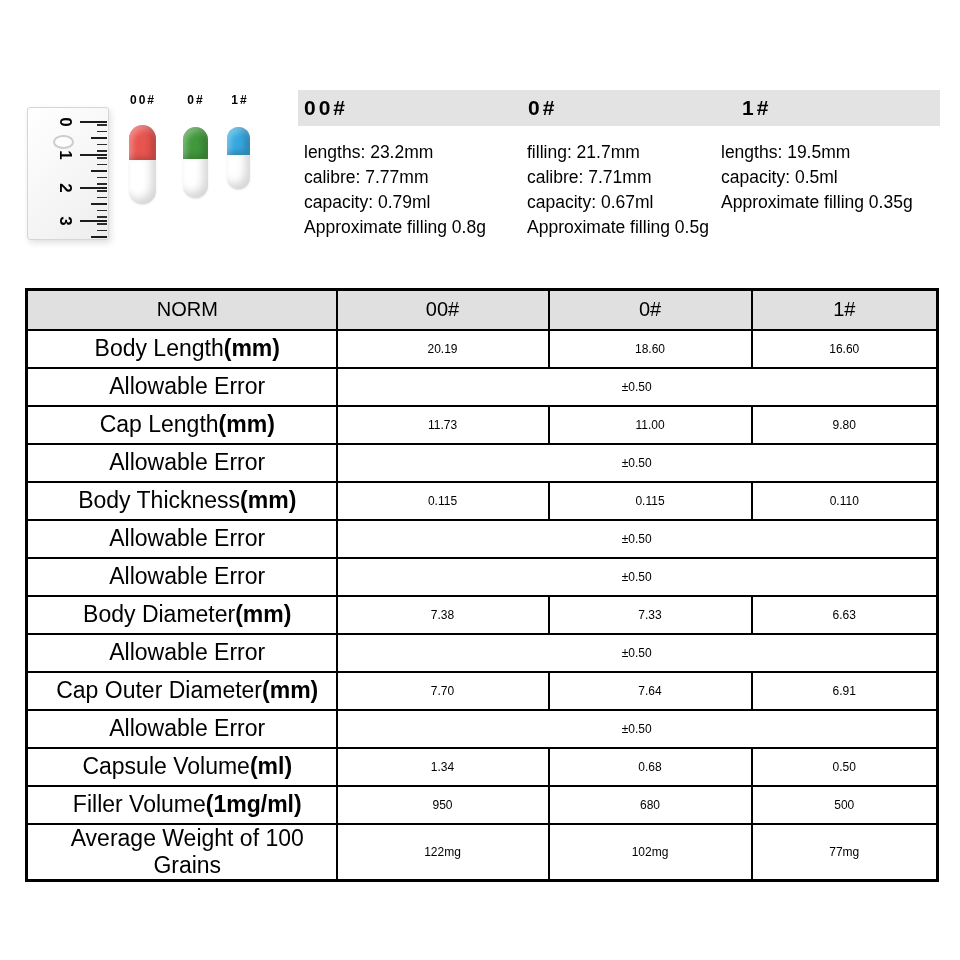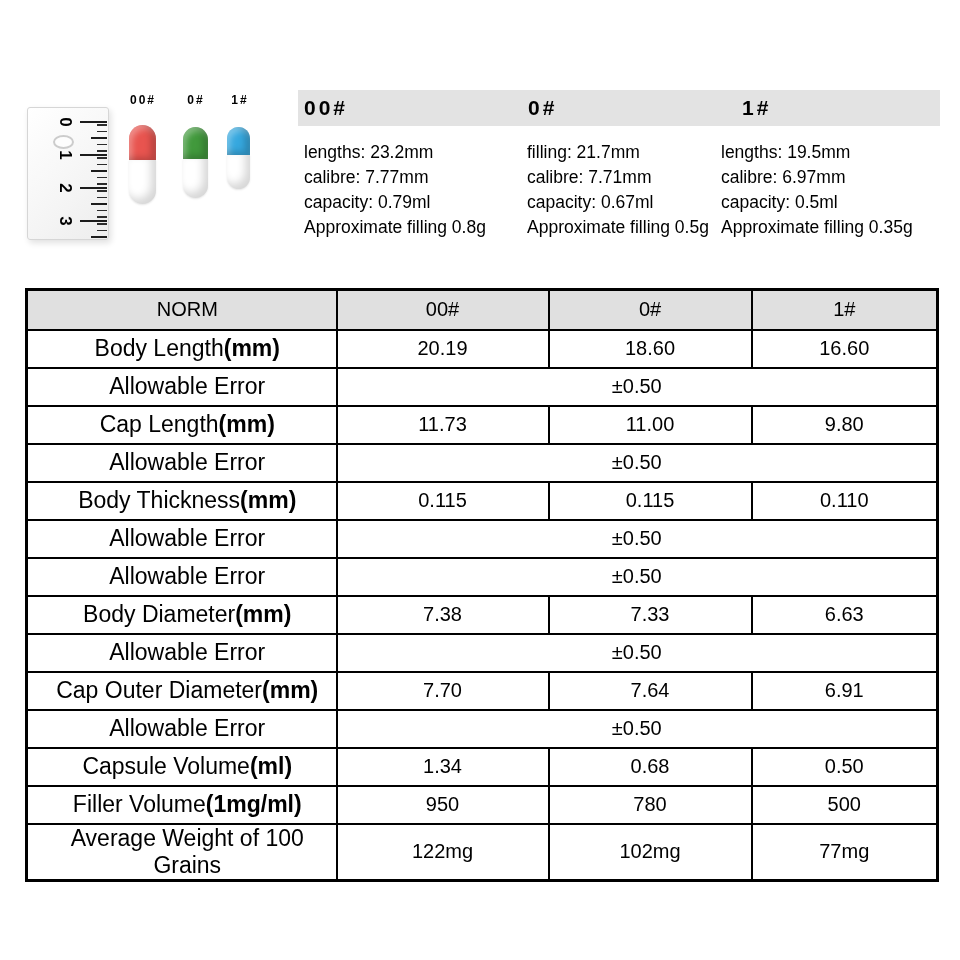--- a/index.html
+++ b/index.html
@@ -70,21 +70,21 @@
     border-collapse:collapse;table-layout:fixed;border:3px solid #000;
   }
   .spec-table td,.spec-table th{border:2px solid #000;padding:0;vertical-align:middle;}
   .spec-table tr{height:38px;}
   .spec-table tr.hrow{height:40px;}
   .spec-table th{font-weight:400;font-size:20px;}
   th.norm,td.lbl{text-align:center;padding-left:11px;}
   td.lbl{font-size:23px;}
   td.lbl .unit{font-weight:700;}
   th.size,td.val{text-align:center;}
-  td.val{font-size:20px;}
+  td.val{font-size:12px;}
 </style>
 </head>
 <body>
 
 <div class="hero">
 
   <div class="ruler">
     <div class="ticks ticks-mm"></div>
     <div class="ticks ticks-half"></div>
     <div class="ticks ticks-cm"></div>
@@ -124,21 +124,20 @@
     <div class="spec-line">Approximate filling 0.8g</div>
   </div>
   <div class="spec-col sc2">
     <div class="spec-line">filling: 21.7mm</div>
     <div class="spec-line">calibre: 7.71mm</div>
     <div class="spec-line">capacity: 0.67ml</div>
     <div class="spec-line">Approximate filling 0.5g</div>
   </div>
   <div class="spec-col sc3">
     <div class="spec-line">lengths: 19.5mm</div>
-    <div class="spec-line">calibre: 6.97mm</div>
     <div class="spec-line">capacity: 0.5ml</div>
     <div class="spec-line">Approximate filling 0.35g</div>
   </div>
 </div>
 
 <table class="spec-table">
   <colgroup>
     <col style="width:310px">
       <col style="width:212px">
       <col style="width:203px">
@@ -208,21 +207,21 @@
   </tr>
   <tr>
     <td class="lbl"><span>Capsule Volume</span><span class="unit">(ml)</span></td>
     <td class="val">1.34</td>
     <td class="val">0.68</td>
     <td class="val">0.50</td>
   </tr>
   <tr>
     <td class="lbl"><span>Filler Volume</span><span class="unit">(1mg/ml)</span></td>
     <td class="val">950</td>
-    <td class="val">780</td>
+    <td class="val">680</td>
     <td class="val">500</td>
   </tr>
   <tr>
     <td class="lbl"><span>Average Weight of 100 Grains</span><span class="unit"></span></td>
     <td class="val">122mg</td>
     <td class="val">102mg</td>
     <td class="val">77mg</td>
   </tr>
 </tbody>
   </table>

